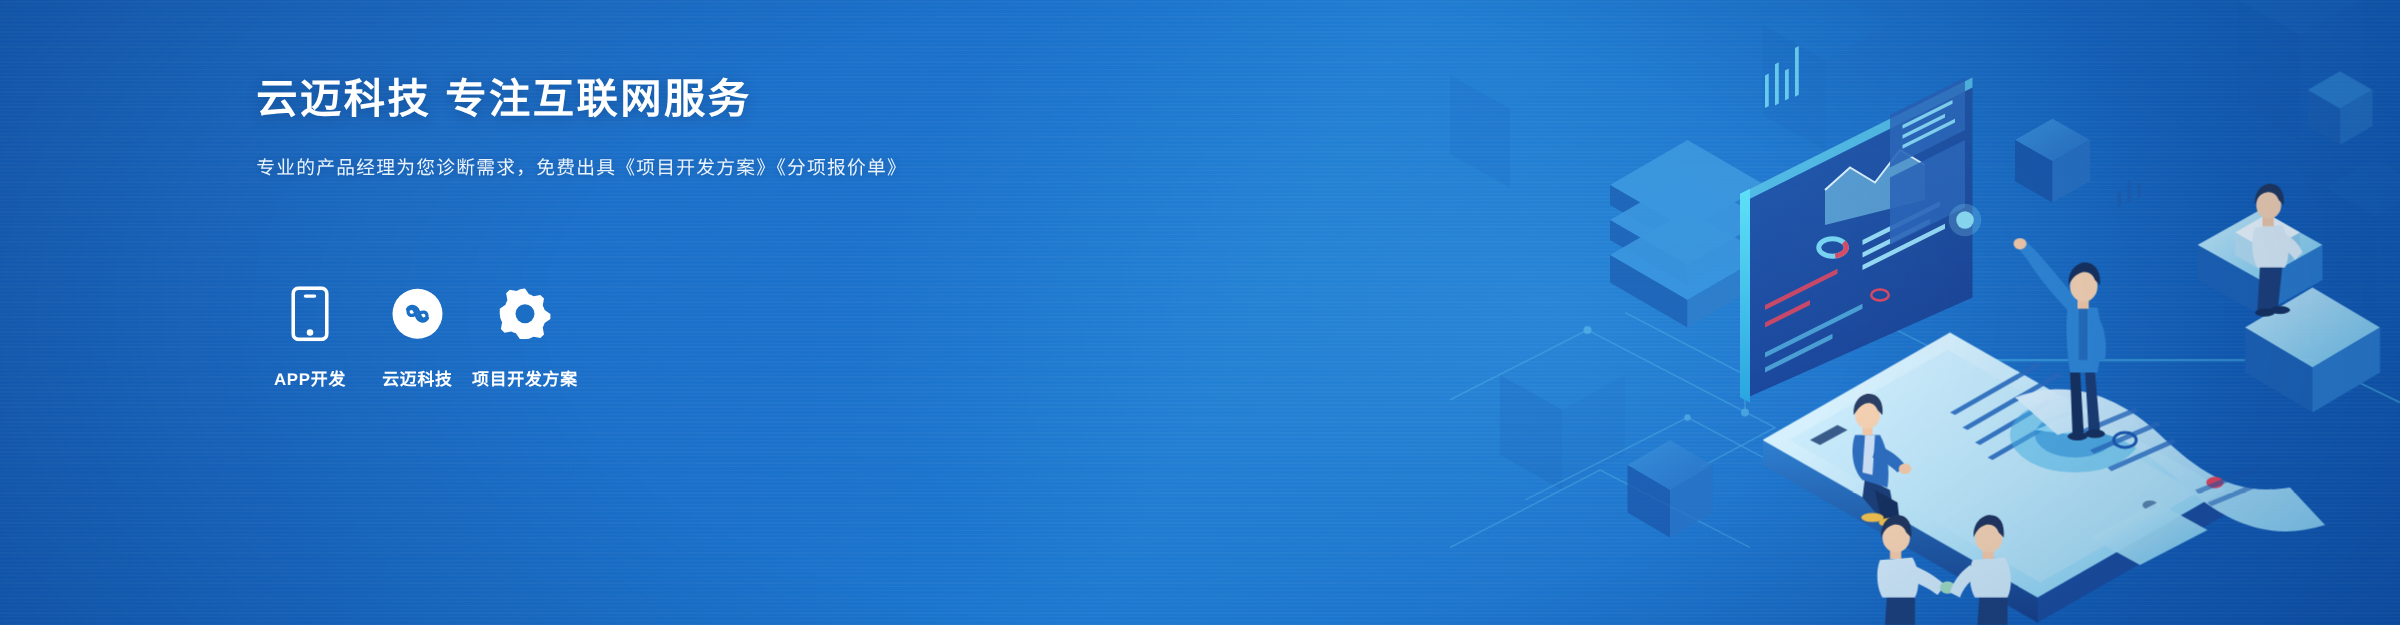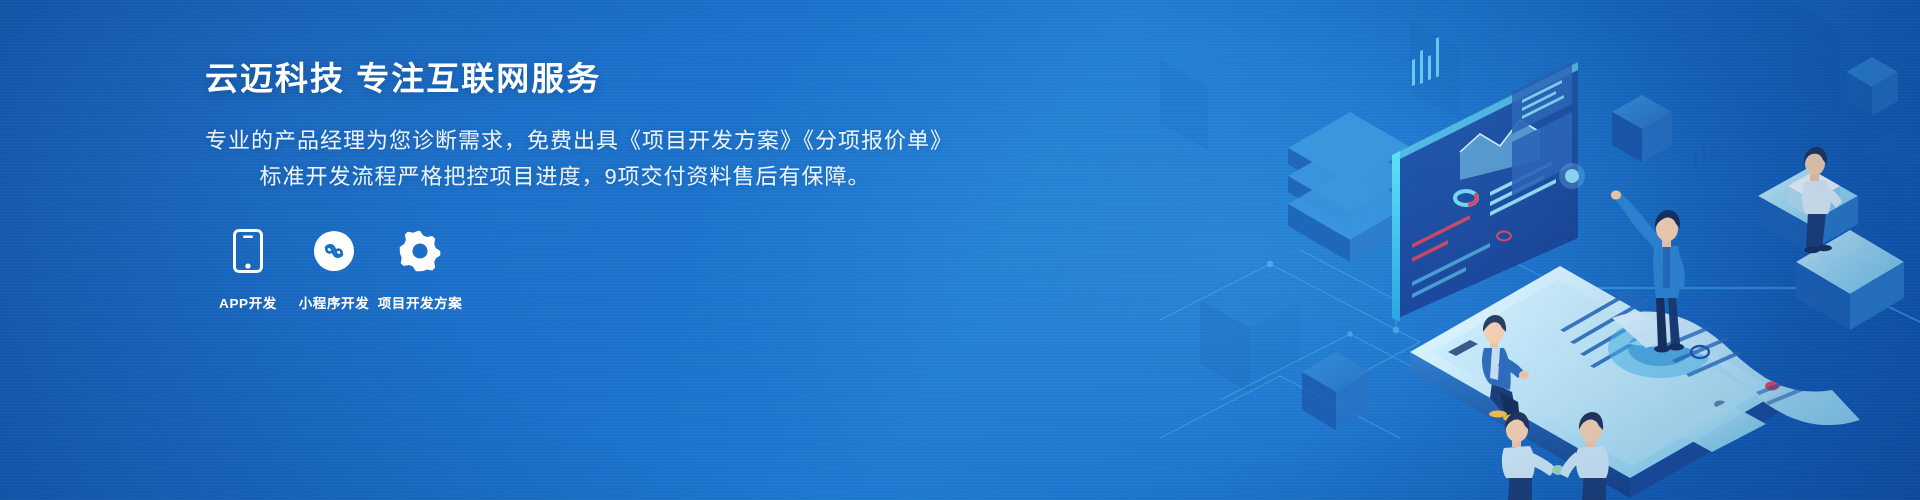--- a/index.html
+++ b/index.html
@@ -29,24 +29,23 @@
   }
 
   
   .copy{position:absolute;left:205px;top:62px;width:720px;}
   .title{
     margin:0;color:#ffffff;font-size:33px;line-height:1;font-weight:bold;
     letter-spacing:2px;white-space:nowrap;
     text-shadow:0 2px 10px rgba(6,40,90,.35);
   }
   .sub{
-    margin:0;color:#eaf4ff;font-size:22px;line-height:1.62;
+    margin:0;color:#eaf4ff;font-size:15px;line-height:1.62;
     letter-spacing:1px;white-space:nowrap;font-weight:normal;
     text-shadow:0 1px 6px rgba(6,40,90,.28);
-    text-align:center;
   }
   .sub-wrap{margin-top:28px;}
 
   
   .services{position:absolute;left:205px;top:228px;display:flex;align-items:flex-end;}
   .svc{display:flex;flex-direction:column;align-items:center;width:86px;text-align:center;}
   .svc-ico{height:46px;display:flex;align-items:center;justify-content:center;}
   .svc-ico svg{display:block;}
   .svc-label{
     margin-top:18px;color:#ffffff;font-size:13.5px;letter-spacing:.6px;
@@ -383,21 +382,20 @@
       <polygon points="238,152 418,62 418,238 238,318" fill="url(#gGlow)" opacity=".18"></polygon>
     </svg>
   </div>
 
   <div class="vignette"></div>
 
   <div class="copy">
     <h1 class="title">云迈科技 专注互联网服务</h1>
     <div class="sub-wrap">
       <p class="sub">专业的产品经理为您诊断需求，免费出具《项目开发方案》《分项报价单》</p>
-      <p class="sub">标准开发流程严格把控项目进度，9项交付资料售后有保障。</p>
     </div>
   </div>
 
   <div class="services">
 
     <div class="svc">
       <div class="svc-ico">
         <svg width="30" height="44" viewBox="0 0 30 44">
           <rect x="1.5" y="1.5" width="27" height="41" rx="4.5" ry="4.5" fill="none" stroke="#ffffff" stroke-width="3"></rect>
           <rect x="10" y="6.5" width="10" height="2.6" rx="1.3" fill="#ffffff"></rect>
@@ -408,21 +406,21 @@
     </div>
 
     <div class="svc">
       <div class="svc-ico">
         <svg width="42" height="42" viewBox="0 0 42 42">
           <circle cx="21" cy="21" r="20" fill="#ffffff"></circle>
           <path d="M13 17.5c2.6-4 7.4-2.2 8.6 1.4 1.1 3.4 1.6 6.4 4.2 6.4 2.2 0 3.3-2 2.6-3.8-0.7-1.9-3-2.3-4.8-1.3" fill="none" stroke="#1a6fc4" stroke-width="2.6" stroke-linecap="round"></path>
           <path d="M29 24.5c-2.6 4-7.4 2.2-8.6-1.4-1.1-3.4-1.6-6.4-4.2-6.4-2.2 0-3.3 2-2.6 3.8 0.7 1.9 3 2.3 4.8 1.3" fill="none" stroke="#1a6fc4" stroke-width="2.6" stroke-linecap="round"></path>
         </svg>
       </div>
-      <div class="svc-label">小程序开发</div>
+      <div class="svc-label">云迈科技</div>
     </div>
 
 
 
     <div class="svc">
       <div class="svc-ico">
         <svg width="42" height="42" viewBox="0 0 42 42">
           <path fill="#ffffff" d="M21 0.8l3.2 4.6a16.6 16.6 0 0 1 3.6 1.5l5.5-1 2.9 2.9-1 5.5c.66 1.12 1.17 2.33 1.5 3.6l4.6 3.2-0 4.1-4.6 3.2a16.6 16.6 0 0 1-1.5 3.6l1 5.5-2.9 2.9-5.5-1a16.6 16.6 0 0 1-3.6 1.5L21 41.2l-4.1 0-3.2-4.6a16.6 16.6 0 0 1-3.6-1.5l-5.5 1-2.9-2.9 1-5.5a16.6 16.6 0 0 1-1.5-3.6L0.8 21l0-4.1 4.6-3.2c.33-1.27.84-2.48 1.5-3.6l-1-5.5 2.9-2.9 5.5 1a16.6 16.6 0 0 1 3.6-1.5L21 0.8z"></path>
           <circle cx="21" cy="21" r="7.6" fill="#1a6fc4"></circle>
         </svg>

